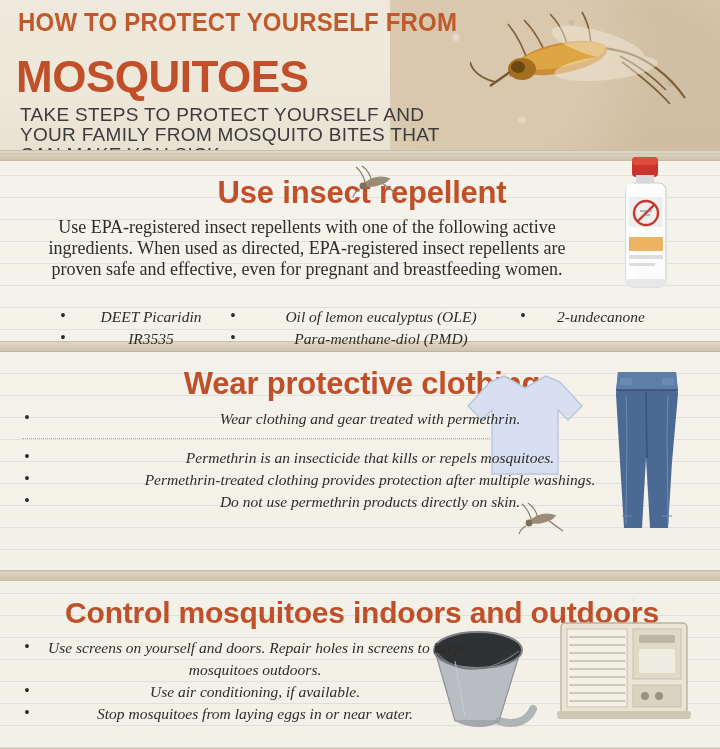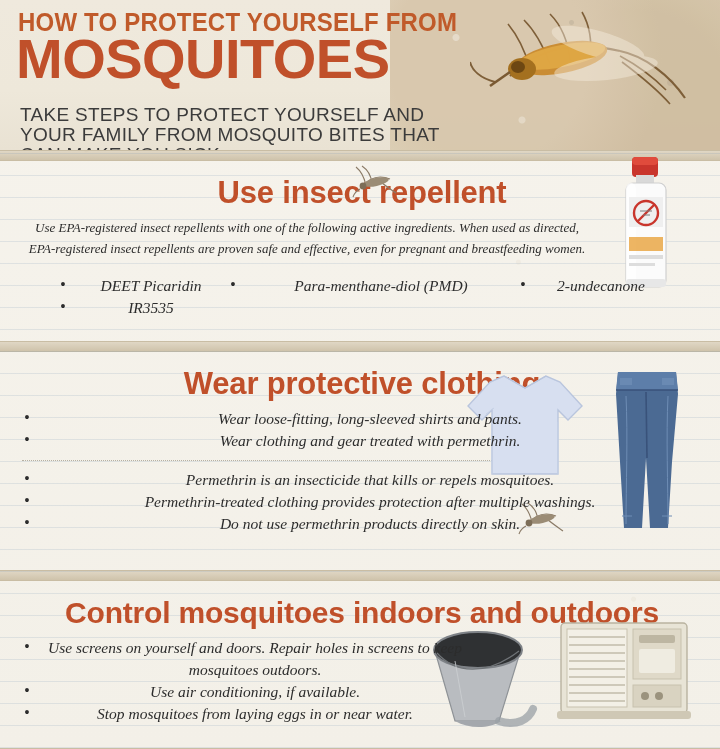--- a/index.html
+++ b/index.html
@@ -81,24 +81,24 @@
     font-weight: bold;
     font-size: 25px;
     letter-spacing: .2px;
     color: #c05a2a;
     text-transform: uppercase;
     transform: scaleX(.96);
     transform-origin: left center;
   }
   .title-2 {
     position: absolute;
-    left: 16px; top: 33px;
+    left: 16px; top: 51px;
     font-family: "Liberation Sans Narrow", "Liberation Sans", sans-serif;
     font-weight: bold;
-    font-size: 56px;
+    font-size: 44px;
     line-height: 52px;
     color: #c0502a;
     text-transform: uppercase;
     letter-spacing: -.5px;
   }
   .subhead {
     position: absolute;
     left: 20px; top: 105px;
     width: 450px;
     font-family: "Liberation Sans Narrow", "Liberation Sans", sans-serif;
@@ -133,22 +133,21 @@
     font-family: "Liberation Sans Narrow", "Liberation Sans", sans-serif;
     font-weight: bold;
     color: #c0502a;
     font-size: 31px;
     line-height: 36px;
     margin: 4px 0 6px 0;
     letter-spacing: -.2px;
   }
   .body-text {
     font-family: "Liberation Serif", serif;
-    font-style: italic;
-    font-size: 13px;
+    font-size: 18px;
     line-height: 21px;
     color: #2c2c2c;
     max-width: 570px;
   }
   ul.bullets {
     list-style: none;
     margin: 6px 0 0 0;
     padding: 0;
   }
   ul.bullets li {
@@ -164,21 +163,21 @@
     content: "•";
     position: absolute;
     left: 2px;
     top: -1px;
     color: #2c2c2c;
     font-size: 16px;
   }
   .cols {
     display: flex;
     gap: 0px;
-    margin-top: 10px;
+    margin-top: 20px;
     padding-left: 36px;
   }
   .cols .col { }
   .col-a { width: 170px; }
   .col-b { width: 290px; }
   .col-c { width: 150px; }
 
   .dashline {
     border-top: 1px dotted #b6b0a2;
     margin: 8px 0 8px 0;
@@ -279,20 +278,21 @@
 
     <div class="cols">
       <div class="col col-a">
         <ul class="bullets">
           <li>DEET Picaridin</li>
           <li>IR3535</li>
         </ul>
       </div>
       <div class="col col-b">
         <ul class="bullets">
+          <li>Oil of lemon eucalyptus (OLE)</li>
           <li>Para-menthane-diol (PMD)</li>
         </ul>
       </div>
       <div class="col col-c">
         <ul class="bullets">
           <li>2-undecanone</li>
         </ul>
       </div>
     </div>
   </div>
@@ -330,21 +330,20 @@
         <path d="M28 16 C32 20 38 24 45 29"></path>
         <path d="M8 24 C4 26 2 29 1 32"></path>
       </g>
       <ellipse cx="24" cy="17" rx="13" ry="4" transform="rotate(-12 24 17)" fill="#9b8c75"></ellipse>
       <circle cx="11" cy="21" r="3.4" fill="#7d6e58"></circle>
     </svg>
 
     <div class="sec-title">Wear protective clothing</div>
 
     <ul class="bullets">
-      <li>Wear loose-fitting, long-sleeved shirts and pants.</li>
       <li>Wear clothing and gear treated with permethrin.</li>
     </ul>
 
     <div class="dashline"></div>
 
     <ul class="bullets">
       <li>Permethrin is an insecticide that kills or repels mosquitoes.</li>
       <li>Permethrin-treated clothing provides protection after multiple washings.</li>
       <li>Do not use permethrin products directly on skin.</li>
     </ul>

